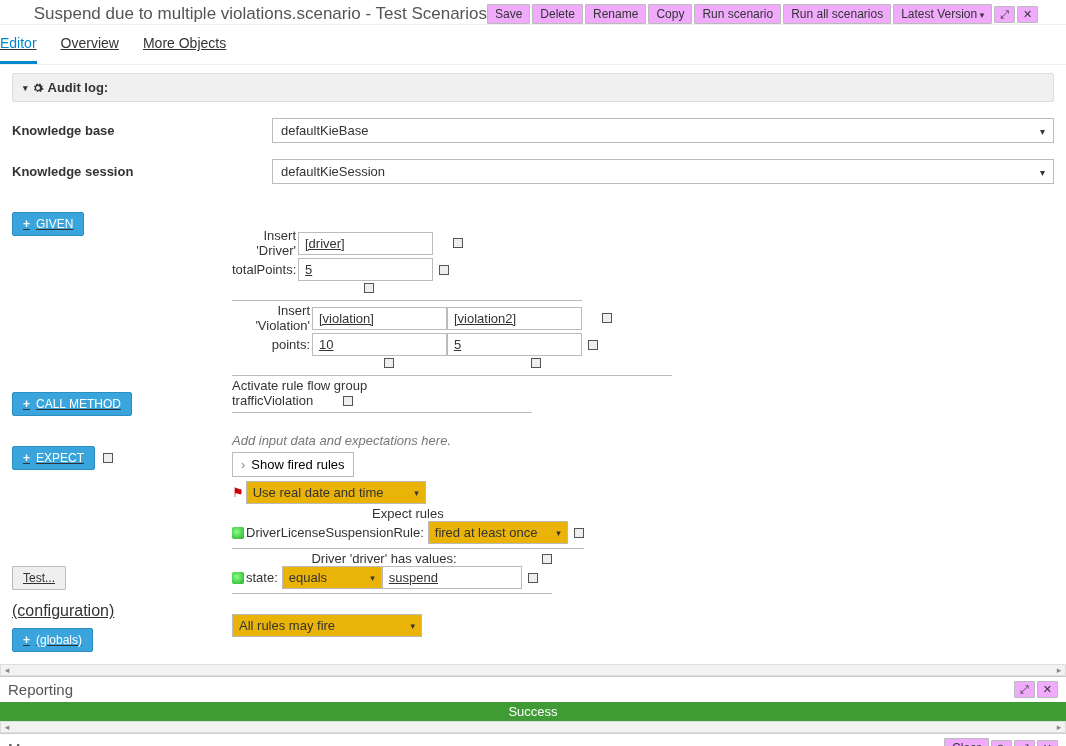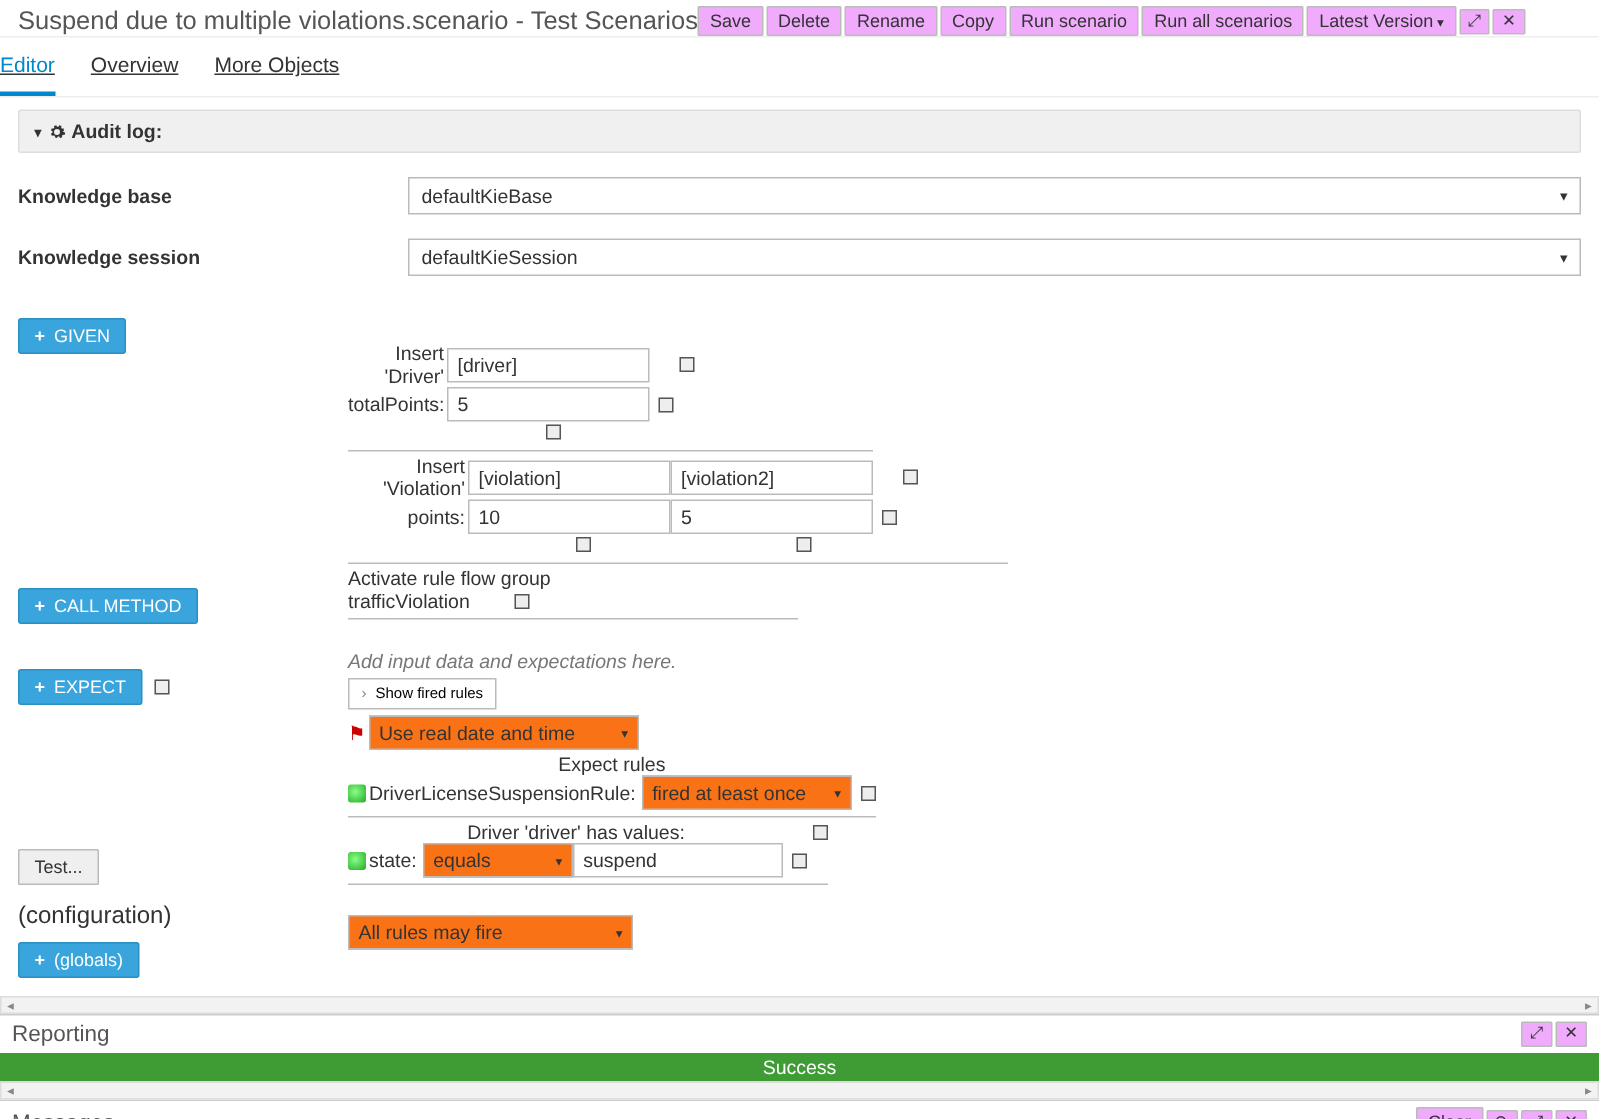--- a/index.html
+++ b/index.html
@@ -5,21 +5,21 @@
   * { box-sizing: border-box; }
   body {
     margin: 0;
     font-family: "Helvetica Neue", Helvetica, Arial, sans-serif;
     font-size: 13px;
     color: #333;
     background: #fff;
   }
   .header {
     display: flex;
-    justify-content: flex-start;
+    justify-content: center;
     align-items: center;
     padding: 4px 6px 0 12px;
     border-bottom: 1px solid #eee;
   }
   .header-title { font-size: 17px; color: #555; }
   .header-buttons { display: flex; gap: 2px; align-items: center; }
   .btn {
     background: #f0abfc;
     border: 1px solid #bbb;
     color: #333;
@@ -52,51 +52,51 @@
     background: #fff;
     padding: 4px 8px;
     position: relative;
     font-size: 13px;
   }
   .select::after {
     content: "\25BE"; position: absolute; right: 8px; top: 50%; transform: translateY(-50%);
     font-size: 10px; color:#333;
   }
   .main-grid { display:flex; gap:0; margin-top:28px; align-items:flex-start; }
-  .left-col { width: 220px; display:flex; flex-direction:column; gap:8px; align-items:flex-start; }
+  .left-col { width: 220px; display:flex; flex-direction:column; gap:8px; align-items:flex-start;text-decoration:underline; }
   .right-col { flex:1; min-width:0; }
   .btn-primary {
     background: #39a5dc;
     color: #fff;
     border: 1px solid #2b8fc1;
     font-size: 12px;
     padding: 4px 10px;
     border-radius: 2px;
     cursor: pointer;
     font-weight: normal;
     display:inline-flex; align-items:center; gap:4px;
   }
   .plus::before { content:"+"; font-weight:bold; margin-right:2px; }
   .spacer { height: 140px; }
   .spacer2 { height: 14px; }
   .section-box { border-bottom:1px solid #bbb; padding-bottom:4px; margin-bottom:2px; position:relative; width:fit-content; min-width:350px;}
   .row { display:flex; align-items:center; gap:0; }
   .lbl { font-size:13px; text-align:right; padding-right:2px;}
-  .cell-link { border:1px solid #bbb; padding:3px 6px; color:#333; min-width:135px; font-size:13px; background:#fff; }
+  .cell-link { border:1px solid #bbb; padding:3px 6px; color:#333; min-width:135px; font-size:13px; background:#fff;text-decoration:underline; }
   .sq { width:10px; height:10px; border:1px solid #555; display:inline-block; margin-left:6px; cursor:pointer; background:#eee; flex-shrink:0;}
   .hint { color:#777; font-style:italic; font-size:13px; margin-bottom:4px;}
   .btn-light {
-    background:#fff; border:1px solid #bbb; padding:4px 8px; font-size:10px; cursor:pointer;
+    background:#fff; border:1px solid #bbb; padding:4px 8px; font-size:13px; cursor:pointer;
     display:inline-flex; align-items:center; gap:4px;
   }
   .chev::before { content:"\203A"; color:#888; margin-right:2px; }
   .expect-area { margin-top:0; }
   .red-flag { color:#c00; font-size:13px; margin-right:2px;}
   .mini-select {
-    border:1px solid #bbb; padding:3px 6px; font-size:13px; background:#f97316; position:relative;
+    border:1px solid #bbb; padding:3px 6px; font-size:13px; background:#eab308; position:relative;
     min-width:100px; display:inline-block;
   }
   .mini-select::after { content:"\25BE"; position:absolute; right:6px; top:50%; transform:translateY(-50%); font-size:9px;}
   .mini-select.wide { min-width:180px; padding-right:22px;}
   .mini-select.med { min-width:140px; padding-right:22px;}
   .center-lbl { text-align:center; font-size:13px; }
   .green-dot { width:12px;height:12px; display:inline-block; background: radial-gradient(circle at 40% 40%, #8f8, #2a2); border-radius:2px; margin-right:2px;}
   .row-del { margin-left:6px;}
   .more-btn { background:#efefef; border:1px solid #bbb; padding:4px 10px; }
   .config { font-size:16px; margin-top:4px;}

